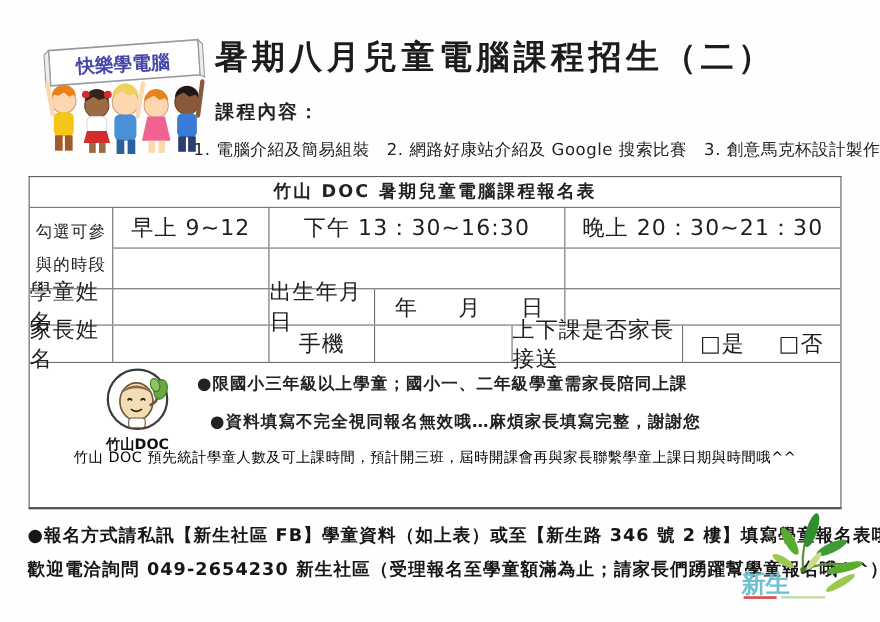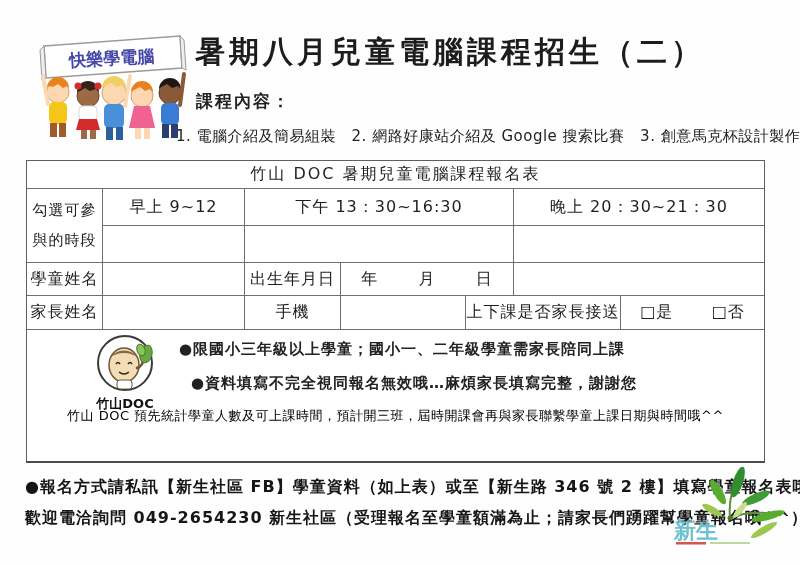--- a/index.html
+++ b/index.html
@@ -19,26 +19,26 @@
   
   .form-box{
     left:26px;top:160px;width:739px;height:303px;
     border:1px solid #5f5f5f;border-bottom:2px solid #4c4c4c;box-sizing:border-box;
     background:#fff;
   }
   .row{display:flex;border-bottom:1px solid #6e6e6e;box-sizing:border-box;}
   .cell{
     border-right:1px solid #6e6e6e;box-sizing:border-box;
     display:flex;align-items:center;justify-content:center;
-    font-size:16px;letter-spacing:1px;color:#1e1e1e;
+    font-size:20px;letter-spacing:1px;color:#1e1e1e;
   }
   .cell.last{border-right:none;}
   .cell.left{justify-content:flex-start;padding-left:12px;}
   .title-row{height:27px;border-bottom:1px solid #6e6e6e;display:flex;align-items:center;justify-content:center;
-    font-size:16px;font-weight:400;letter-spacing:2px;}
+    font-size:16px;font-weight:700;letter-spacing:2px;}
   .slot-section{display:flex;border-bottom:1px solid #6e6e6e;}
   .slot-label{
     width:76px;height:73px;border-right:1px solid #6e6e6e;box-sizing:border-box;
     display:flex;flex-direction:column;justify-content:space-around;align-items:center;
     font-size:15px;letter-spacing:1px;padding:6px 0;
   }
   .slot-right{flex:1;}
   .slot-row{display:flex;height:37px;border-bottom:1px solid #6e6e6e;box-sizing:border-box;}
   .slot-row.blank{height:36px;border-bottom:none;}
   .notes-area{position:relative;height:100px;}

